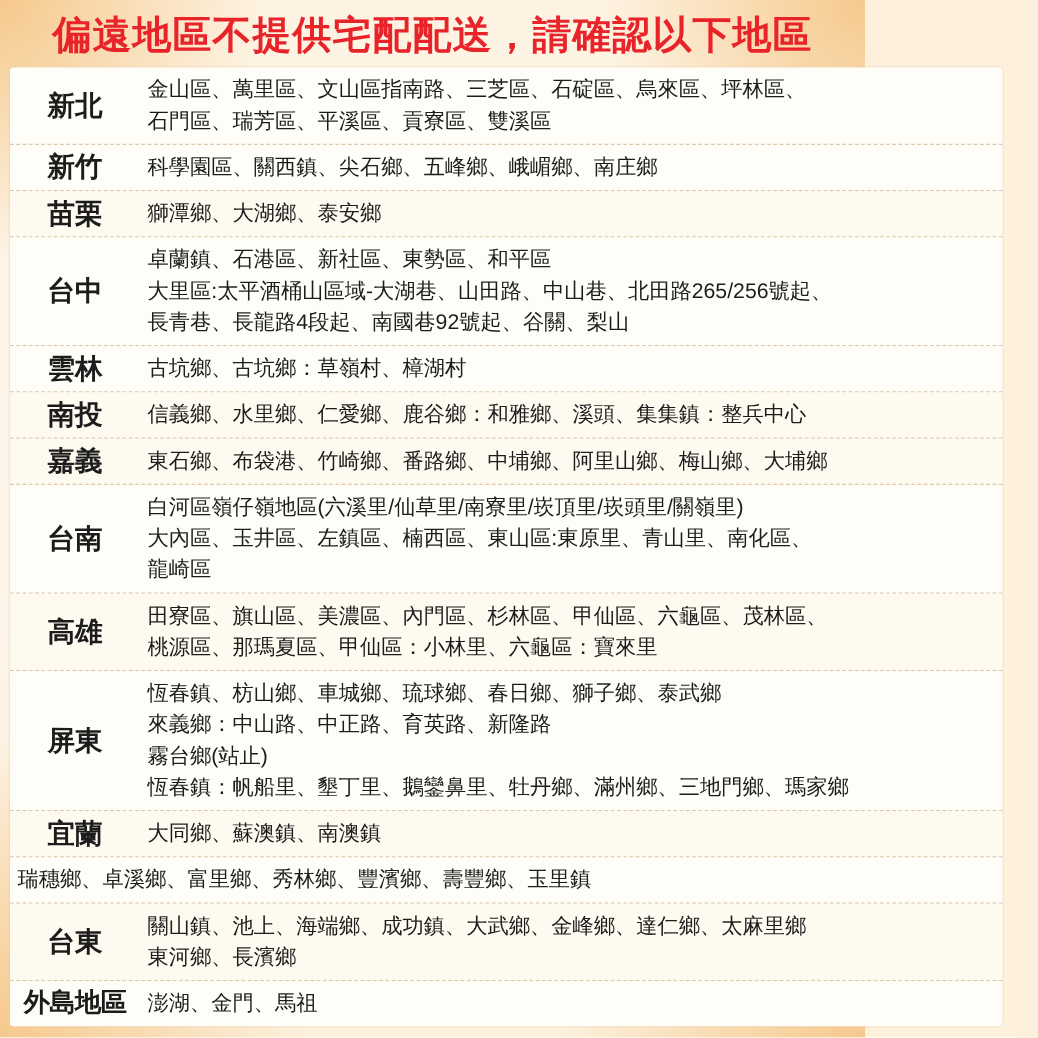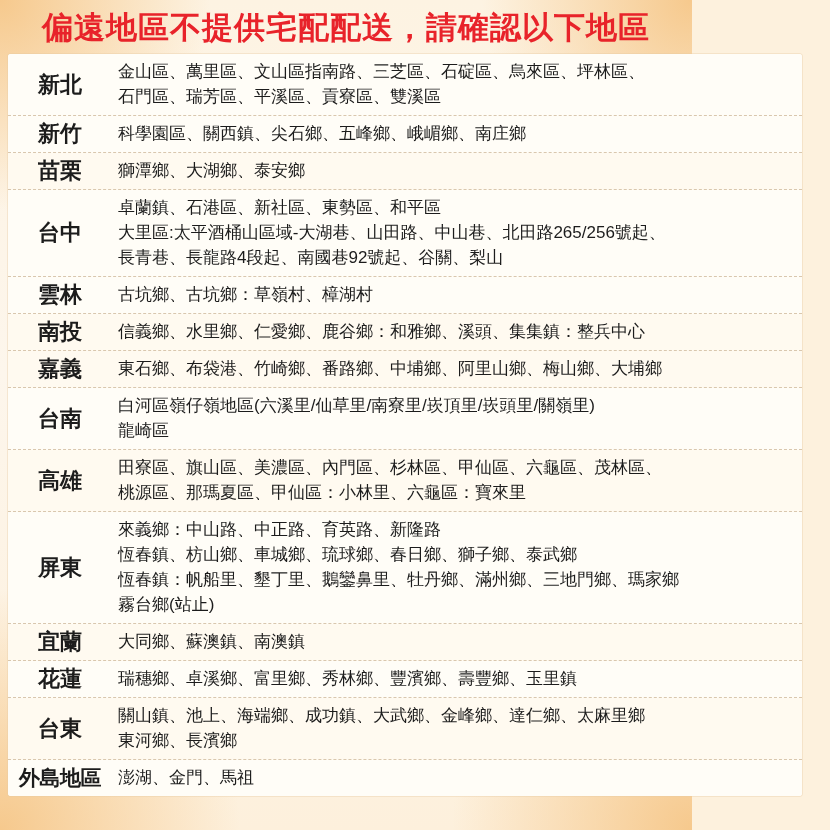--- a/index.html
+++ b/index.html
@@ -140,47 +140,47 @@
       <div class="row alt">
         <div class="rowhead">嘉義</div>
         <div class="rowbody">
           <div class="line">東石鄉、布袋港、竹崎鄉、番路鄉、中埔鄉、阿里山鄉、梅山鄉、大埔鄉</div>
         </div>
       </div>
       <div class="row">
         <div class="rowhead">台南</div>
         <div class="rowbody">
           <div class="line">白河區嶺仔嶺地區(六溪里/仙草里/南寮里/崁頂里/崁頭里/關嶺里)</div>
+          <div class="line">大內區、玉井區、左鎮區、楠西區、東山區:東原里、青山里、南化區、</div>
           <div class="line">龍崎區</div>
         </div>
       </div>
       <div class="row alt">
         <div class="rowhead">高雄</div>
         <div class="rowbody">
           <div class="line">田寮區、旗山區、美濃區、內門區、杉林區、甲仙區、六龜區、茂林區、</div>
           <div class="line">桃源區、那瑪夏區、甲仙區：小林里、六龜區：寶來里</div>
         </div>
       </div>
       <div class="row">
         <div class="rowhead">屏東</div>
         <div class="rowbody">
+          <div class="line">恆春鎮、枋山鄉、車城鄉、琉球鄉、春日鄉、獅子鄉、泰武鄉</div>
           <div class="line">來義鄉：中山路、中正路、育英路、新隆路</div>
-          <div class="line">恆春鎮、枋山鄉、車城鄉、琉球鄉、春日鄉、獅子鄉、泰武鄉</div>
+          <div class="line">霧台鄉(站止)</div>
           <div class="line">恆春鎮：帆船里、墾丁里、鵝鑾鼻里、牡丹鄉、滿州鄉、三地門鄉、瑪家鄉</div>
-          <div class="line">霧台鄉(站止)</div>
         </div>
       </div>
       <div class="row alt">
         <div class="rowhead">宜蘭</div>
         <div class="rowbody">
           <div class="line">大同鄉、蘇澳鎮、南澳鎮</div>
         </div>
       </div>
       <div class="row">
-        <div class="rowhead">花蓮</div>
         <div class="rowbody">
           <div class="line">瑞穗鄉、卓溪鄉、富里鄉、秀林鄉、豐濱鄉、壽豐鄉、玉里鎮</div>
         </div>
       </div>
       <div class="row alt">
         <div class="rowhead">台東</div>
         <div class="rowbody">
           <div class="line">關山鎮、池上、海端鄉、成功鎮、大武鄉、金峰鄉、達仁鄉、太麻里鄉</div>
           <div class="line">東河鄉、長濱鄉</div>
         </div>

